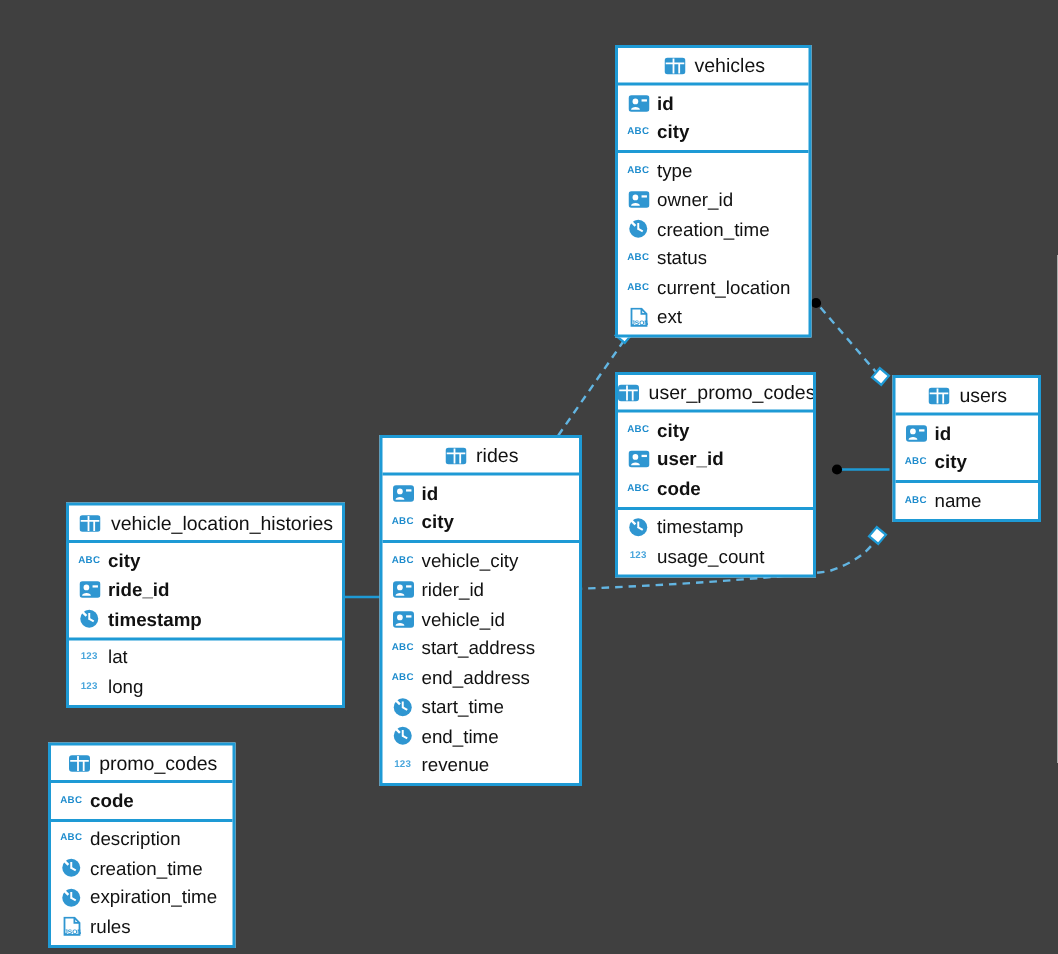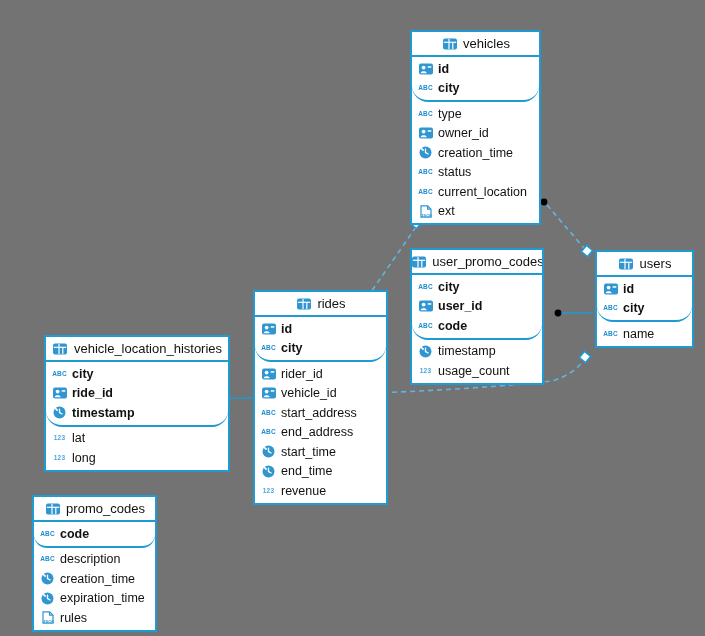--- a/index.html
+++ b/index.html
@@ -1,31 +1,31 @@
 <!DOCTYPE html>
 <html><head>
 <meta charset="utf-8">
 <style>
   html,body{margin:0;padding:0;background:#ffffff;}
   .canvas{
-    position:relative;width:705px;height:636px;background:#737373;overflow:hidden;
+    position:relative;width:705px;height:636px;background:#404040;overflow:hidden;
     font-family:"Liberation Sans","DejaVu Sans",sans-serif;color:#111;
   }
   #wires{position:absolute;left:0;top:0;z-index:1;}
   .tbl{
     position:absolute;z-index:2;background:#fff;border:2px solid var(--accent);
     box-sizing:border-box;
   }
   .thead{
     display:flex;align-items:center;justify-content:center;gap:5px;
     height:23px;border-bottom:2px solid var(--accent);padding:0 4px;
     font-size:13px;white-space:nowrap;overflow:hidden;
   }
   .sect{padding:2px 0;}
-  .sect.keys{border-bottom:2px solid var(--accent);border-radius:16px;}
+  .sect.keys{border-bottom:2px solid var(--accent);}
   .row{
     display:flex;align-items:center;gap:4px;height:19.5px;padding:0 4px 0 5px;
     font-size:12.5px;white-space:nowrap;
   }
   .row.key .flabel{font-weight:bold;}
   .ficon{
     flex:0 0 17px;display:flex;align-items:center;justify-content:center;
     font-size:6.5px;font-weight:bold;line-height:1;
   }
   .ficon.txt{letter-spacing:0.2px;}
@@ -238,20 +238,24 @@
             </span>
             <span class="flabel">id</span>
           </div>
           <div class="row key">
             <span class="ficon txt" style="color: rgb(30, 140, 205);">ABC</span>
             <span class="flabel">city</span>
           </div>
         </div>
         <div class="sect fields">
           <div class="row">
+            <span class="ficon txt" style="color: rgb(30, 140, 205);">ABC</span>
+            <span class="flabel">vehicle_city</span>
+          </div>
+          <div class="row">
             <span class="ficon">
               <svg width="14" height="12" viewBox="0 0 14 12">
                 <rect x="0" y="0.5" width="14" height="11" rx="2" fill="#2f96d1"></rect>
                 <circle cx="4.6" cy="4.6" r="1.9" fill="#fff"></circle>
                 <path d="M1.7 10.2 C1.7 7.7 7.6 7.7 7.6 10.2 Z" fill="#fff"></path>
                 <rect x="8.7" y="3.2" width="3.6" height="1.5" fill="#fff"></rect>
               </svg>
             </span>
             <span class="flabel">rider_id</span>
           </div>

